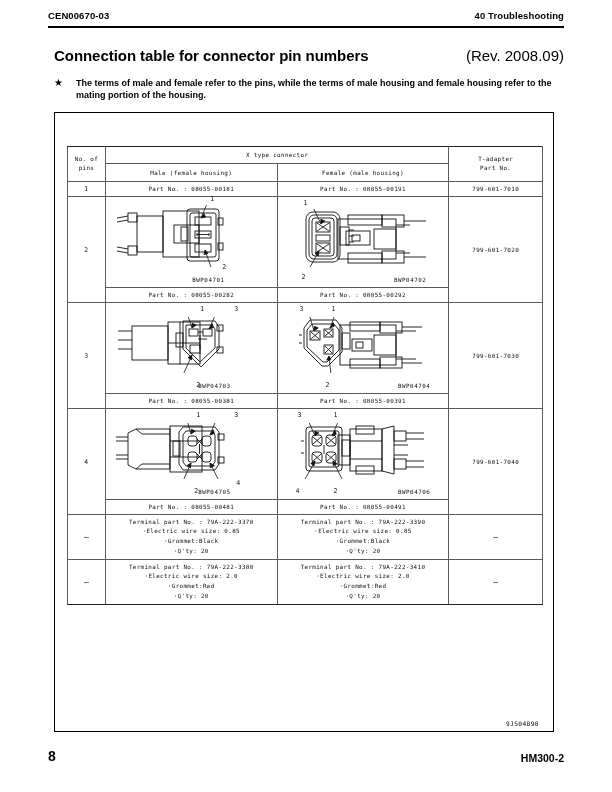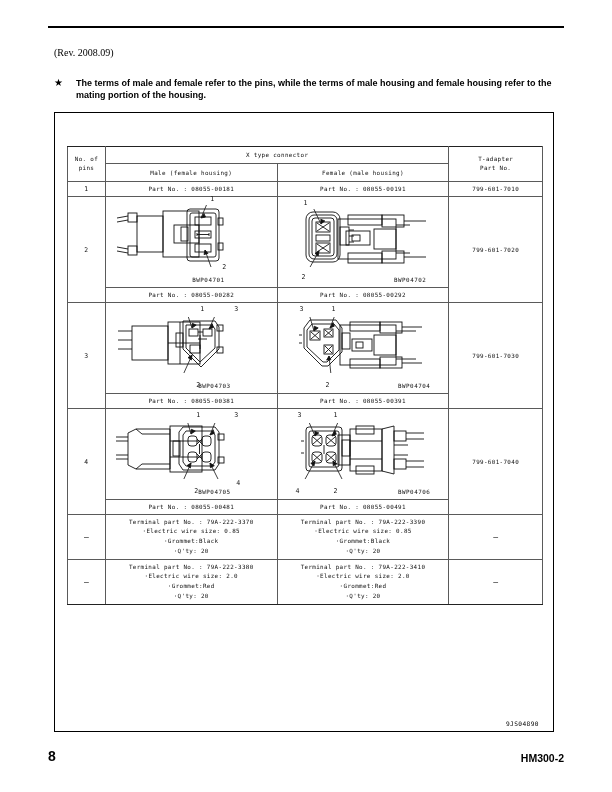--- a/index.html
+++ b/index.html
@@ -51,23 +51,22 @@
     display: flex;
     justify-content: space-between;
     align-items: baseline;
   }
   .doc-title {
     font-size: 15px;
     font-weight: bold;
     letter-spacing: -0.05px;
   }
   .doc-rev {
-    font-size: 10px;
+    font-size: 15px;
     letter-spacing: 0;
-    font-family: Liberation Serif, serif;
   }
 
   
   .note {
     position: absolute;
     left: 54px;
     top: 77px;
     width: 500px;
     display: flex;
     font-size: 9px;
@@ -184,23 +183,28 @@
     top: 752px;
     font-size: 10.5px;
     font-weight: bold;
   }
 </style>
 </head>
 <body>
 
 <div class="page">
 
+  <div class="doc-header">
+    <span>CEN00670-03</span>
+    <span>40 Troubleshooting</span>
+  </div>
   <div class="doc-header-rule"></div>
 
   <div class="title-row">
+    <span class="doc-title">Connection table for connector pin numbers</span>
     <span class="doc-rev">(Rev. 2008.09)</span>
   </div>
 
   <div class="note">
     <span class="note-star">★</span>
     <span class="note-text">The terms of male and female refer to the pins, while the terms of male housing and female housing refer to the mating portion of the housing.</span>
   </div>
 
   <div class="frame">
 

